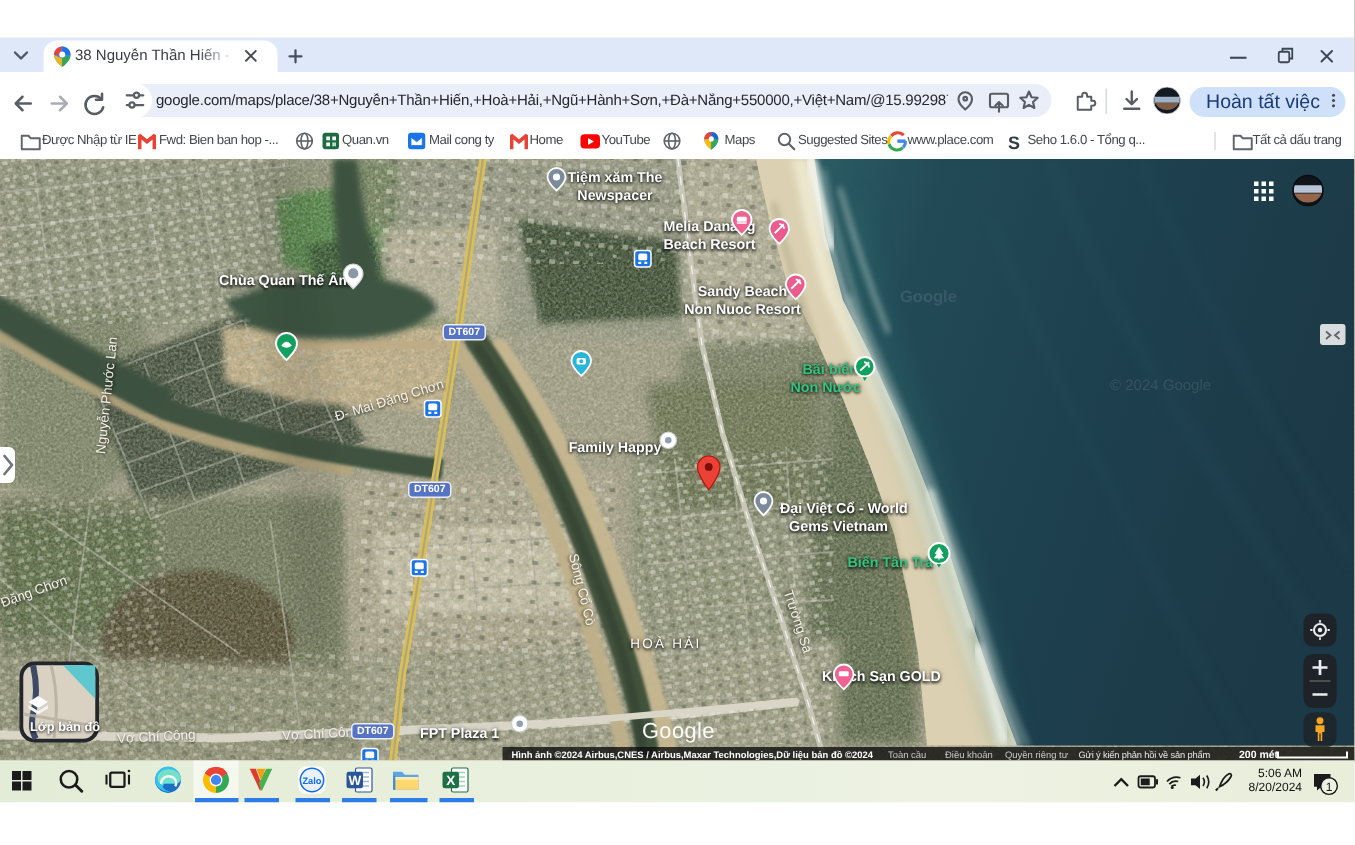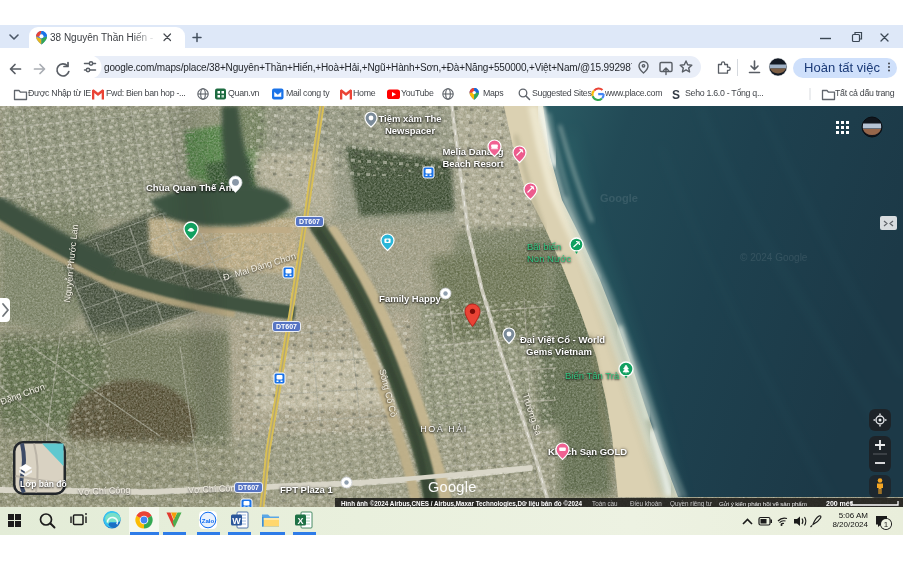--- a/index.html
+++ b/index.html
@@ -11,21 +11,21 @@
   #tabtitle{left:50px;top:32px;font-size:10px;color:#3a3d42;white-space:nowrap;width:106px;overflow:hidden;}
   #tabfade{left:132px;top:28px;width:24px;height:18px;background:linear-gradient(90deg,rgba(255,255,255,0),#fff);}
   #toolbar{left:0;top:48px;width:903px;height:34px;background:#fff;}
   #omni{left:80px;top:56px;width:621px;height:22px;background:#e9eef8;border-radius:11px;}
   #urltxt{left:104px;top:62px;width:528px;font-size:10px;color:#24272c;white-space:nowrap;overflow:hidden;letter-spacing:-0.15px;}
   #updbtn{left:793px;top:58px;width:104px;height:20px;background:#cfe0fb;border-radius:10px;color:#1b3a77;font-size:13px;line-height:20px;text-align:center;padding-right:6px;box-sizing:border-box;}
   #bookmarks{left:0;top:82px;width:903px;height:24px;background:#fff;}
   .bk{font-size:8.8px;letter-spacing:-0.3px;color:#43464b;position:absolute;top:88px;white-space:nowrap;}
   
   #map .mlabel{position:absolute;color:#fff;font-size:9.5px;font-weight:bold;text-align:center;text-shadow:0 1px 2px rgba(0,0,0,.9),0 0 3px rgba(0,0,0,.65);line-height:11.5px;white-space:nowrap;}
-  #map .glabel{position:absolute;color:#33c47e;font-size:9.5px;font-weight:normal;text-align:left;text-shadow:0 1px 2px rgba(0,0,0,.85),0 0 3px rgba(0,0,0,.6);line-height:11.5px;white-space:nowrap;}
+  #map .glabel{position:absolute;color:#33c47e;font-size:9.5px;font-weight:bold;text-align:right;text-shadow:0 1px 2px rgba(0,0,0,.85),0 0 3px rgba(0,0,0,.6);line-height:11.5px;white-space:nowrap;}
   #map .rdlabel{position:absolute;color:#f4f1e6;font-size:9px;text-shadow:0 1px 2px rgba(0,0,0,.8);white-space:nowrap;}
   #map .badge{position:absolute;background:#5674c3;border:1px solid #e9edf5;border-radius:3px;color:#fff;font-size:7px;font-weight:bold;line-height:9px;padding:0 3px;}
   
   #attrib{left:335px;top:392px;width:568px;height:10px;background:rgba(12,12,12,.78);color:#fff;font-size:7px;}
   #taskbar{left:0;top:507px;width:903px;height:28px;background:linear-gradient(90deg,#e3ecd7,#e9f0dd 40%,#f0f4e4 70%,#ebefdc);}
   #bottomwhite{left:0;top:535px;width:903px;height:28px;background:#fff;}
   .tbtxt{position:absolute;font-size:8px;color:#111;text-align:center;line-height:9px;}
   
   #map{left:0;top:106px;width:903px;height:401px;background:#a9a28b;overflow:hidden;}
   .mlabel{position:absolute;color:#fff;font-size:10px;font-weight:bold;text-align:center;text-shadow:0 1px 2px rgba(0,0,0,.85),0 0 2px rgba(0,0,0,.7);line-height:11px;white-space:nowrap;}
@@ -357,20 +357,21 @@
  <path d="M322,0 L316,40 L306,110 L292,200 L279,280 L268,345 L262,401" stroke="#b0a67c" stroke-width="1.4"></path>
 </g>
 <path d="M172,0 L198,0 L222,170 L220,324 L200,324 L182,170 Z" fill="#2a2e26" opacity="0.10" filter="url(#b6)"></path>
 </svg>
 
 <div style="position:absolute;left:600px;top:86px;color:rgba(255,255,255,0.10);font-size:11px;font-weight:bold;">Google</div>
 <div style="position:absolute;left:740px;top:146px;color:rgba(255,255,255,0.10);font-size:10px;">© 2024 Google</div>
 
 <div class="mlabel" style="left:375px;top:7px;width:70px;">Tiệm xăm The<br>Newspacer</div>
 <div class="mlabel" style="left:431px;top:40px;width:84px;">Melia Danang<br>Beach Resort</div>
+<div class="mlabel" style="left:450px;top:83px;width:90px;">Sandy Beach<br>Non Nuoc Resort</div>
 <div class="mlabel" style="left:146px;top:76px;width:85px;">Chùa Quan Thế Âm</div>
 <div class="glabel" style="left:527px;top:135px;width:45px;">Bãi biển<br>Non Nước</div>
 <div class="mlabel" style="left:377px;top:187px;width:66px;">Family Happy</div>
 <div class="mlabel" style="left:520px;top:228px;width:78px;">Đại Việt Cổ - World<br>Gems Vietnam</div>
 <div class="glabel" style="left:565px;top:264px;">Biển Tân Trà</div>
 <div class="mlabel" style="left:548px;top:340px;">Khách Sạn GOLD</div>
 <div class="mlabel" style="left:414px;top:318px;width:60px;font-size:9px;letter-spacing:1.5px;font-weight:normal;">HOÀ HẢI</div>
 <div class="mlabel" style="left:280px;top:378px;">FPT Plaza 1</div>
 <div class="rdlabel" style="left:387px;top:262px;transform:rotate(76deg);transform-origin:0 0;">Sông Cổ Cò</div>
 <div class="rdlabel" style="left:62px;top:196px;transform:rotate(-84deg);transform-origin:0 0;">Nguyễn Phước Lan</div>

